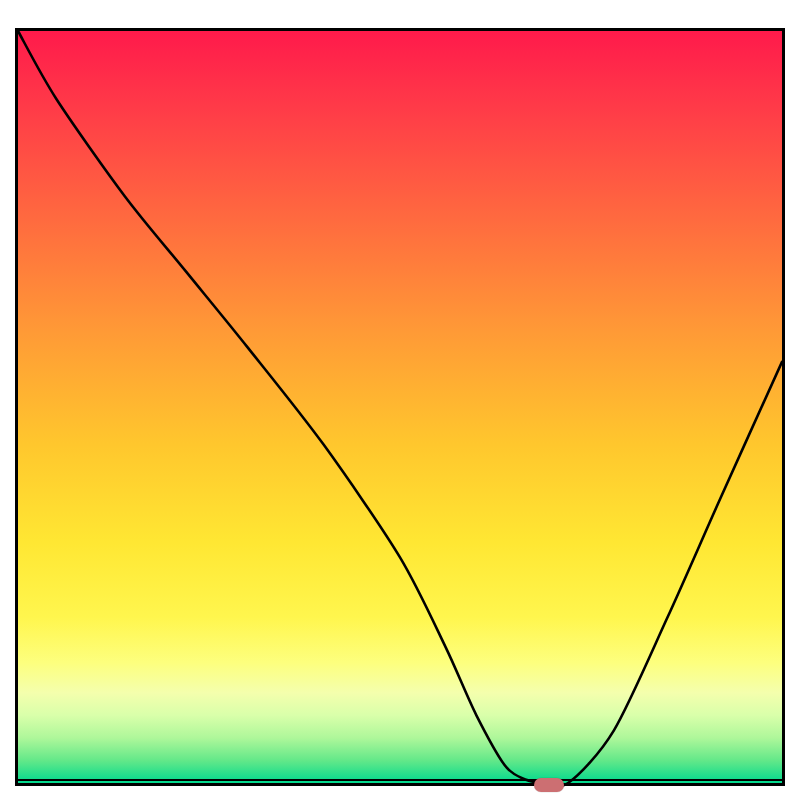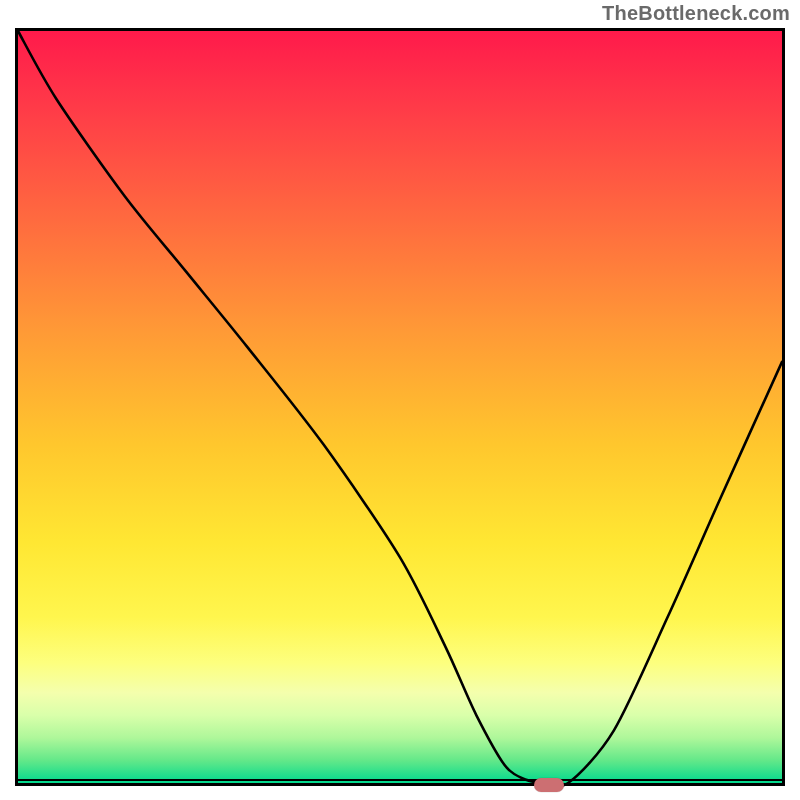--- a/index.html
+++ b/index.html
@@ -72,21 +72,20 @@
     background: #cc6f72;
     transform: translate(-50%, -50%);
     box-shadow: 0 0 0 0.5px rgba(0,0,0,0.1);
   }
 </style>
 </head>
 <body>
 
 <div class="container">
 
-  <div class="attribution">TheBottleneck.com</div>
 
   <div class="plot-frame">
 
     <svg class="curve" viewBox="0 0 770 758" preserveAspectRatio="none">
       <path id="curve-path" d="M 0.00 0.00 C 5.45 9.66, 23.23 44.60, 38.50 68.22 C 53.77 91.84, 89.26 142.06, 107.80 166.76 C 126.34 191.46, 151.95 221.08, 169.40 242.56 C 186.85 264.04, 211.37 293.66, 231.00 318.36 C 250.63 343.06, 286.18 386.83, 308.00 416.90 C 329.82 446.97, 367.55 501.61, 385.00 530.60 C 402.45 559.59, 420.29 599.01, 431.20 621.56 C 442.11 644.11, 453.27 672.60, 462.00 689.78 C 470.73 706.96, 484.07 733.18, 492.80 742.84 C 501.53 752.50, 514.87 755.85, 523.60 758.00 C 532.33 760.15, 543.49 765.52, 554.40 758.00 C 565.31 750.48, 586.42 728.56, 600.60 704.94 C 614.78 681.32, 639.23 624.53, 654.50 591.24 C 669.77 557.95, 692.04 506.47, 708.40 469.96 C 724.76 433.45, 761.27 352.85, 770.00 333.52" fill="none" stroke="#000000" stroke-width="2.6" stroke-linecap="round" stroke-linejoin="round"></path>
     </svg>
 
     <div class="baseline"></div>
 
     <div id="marker" class="marker" style="left: 531.3px; top: 754px;"></div>

